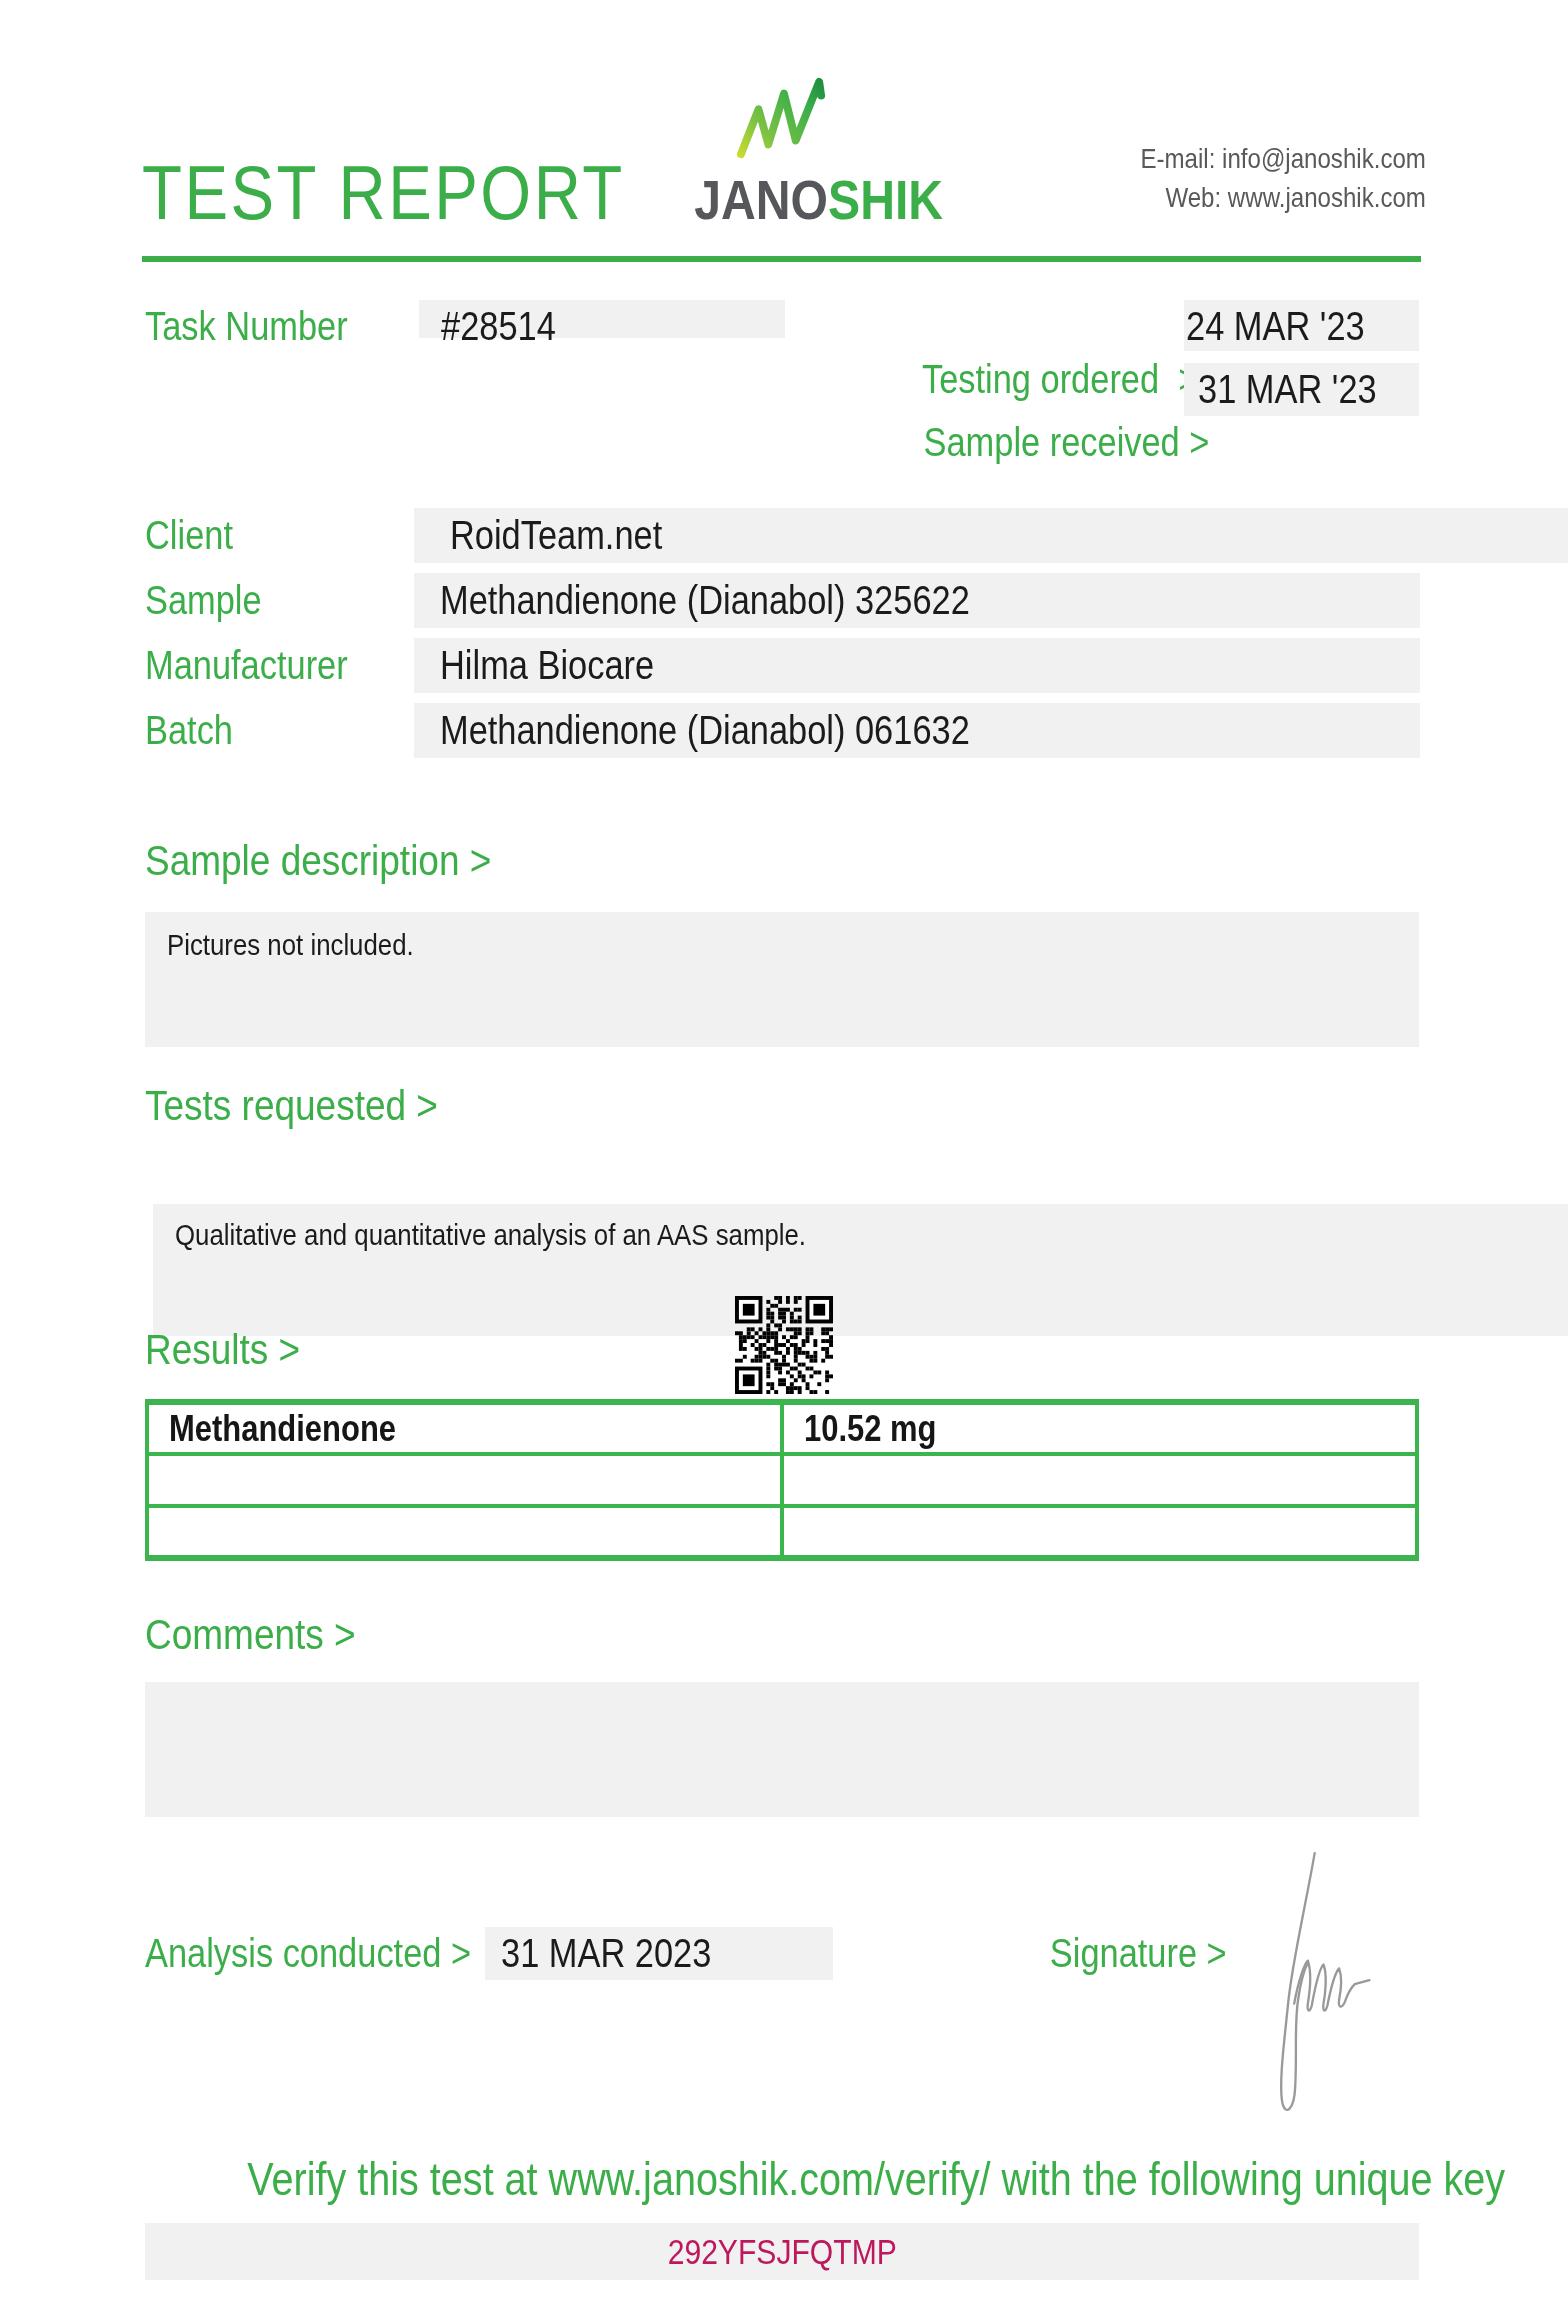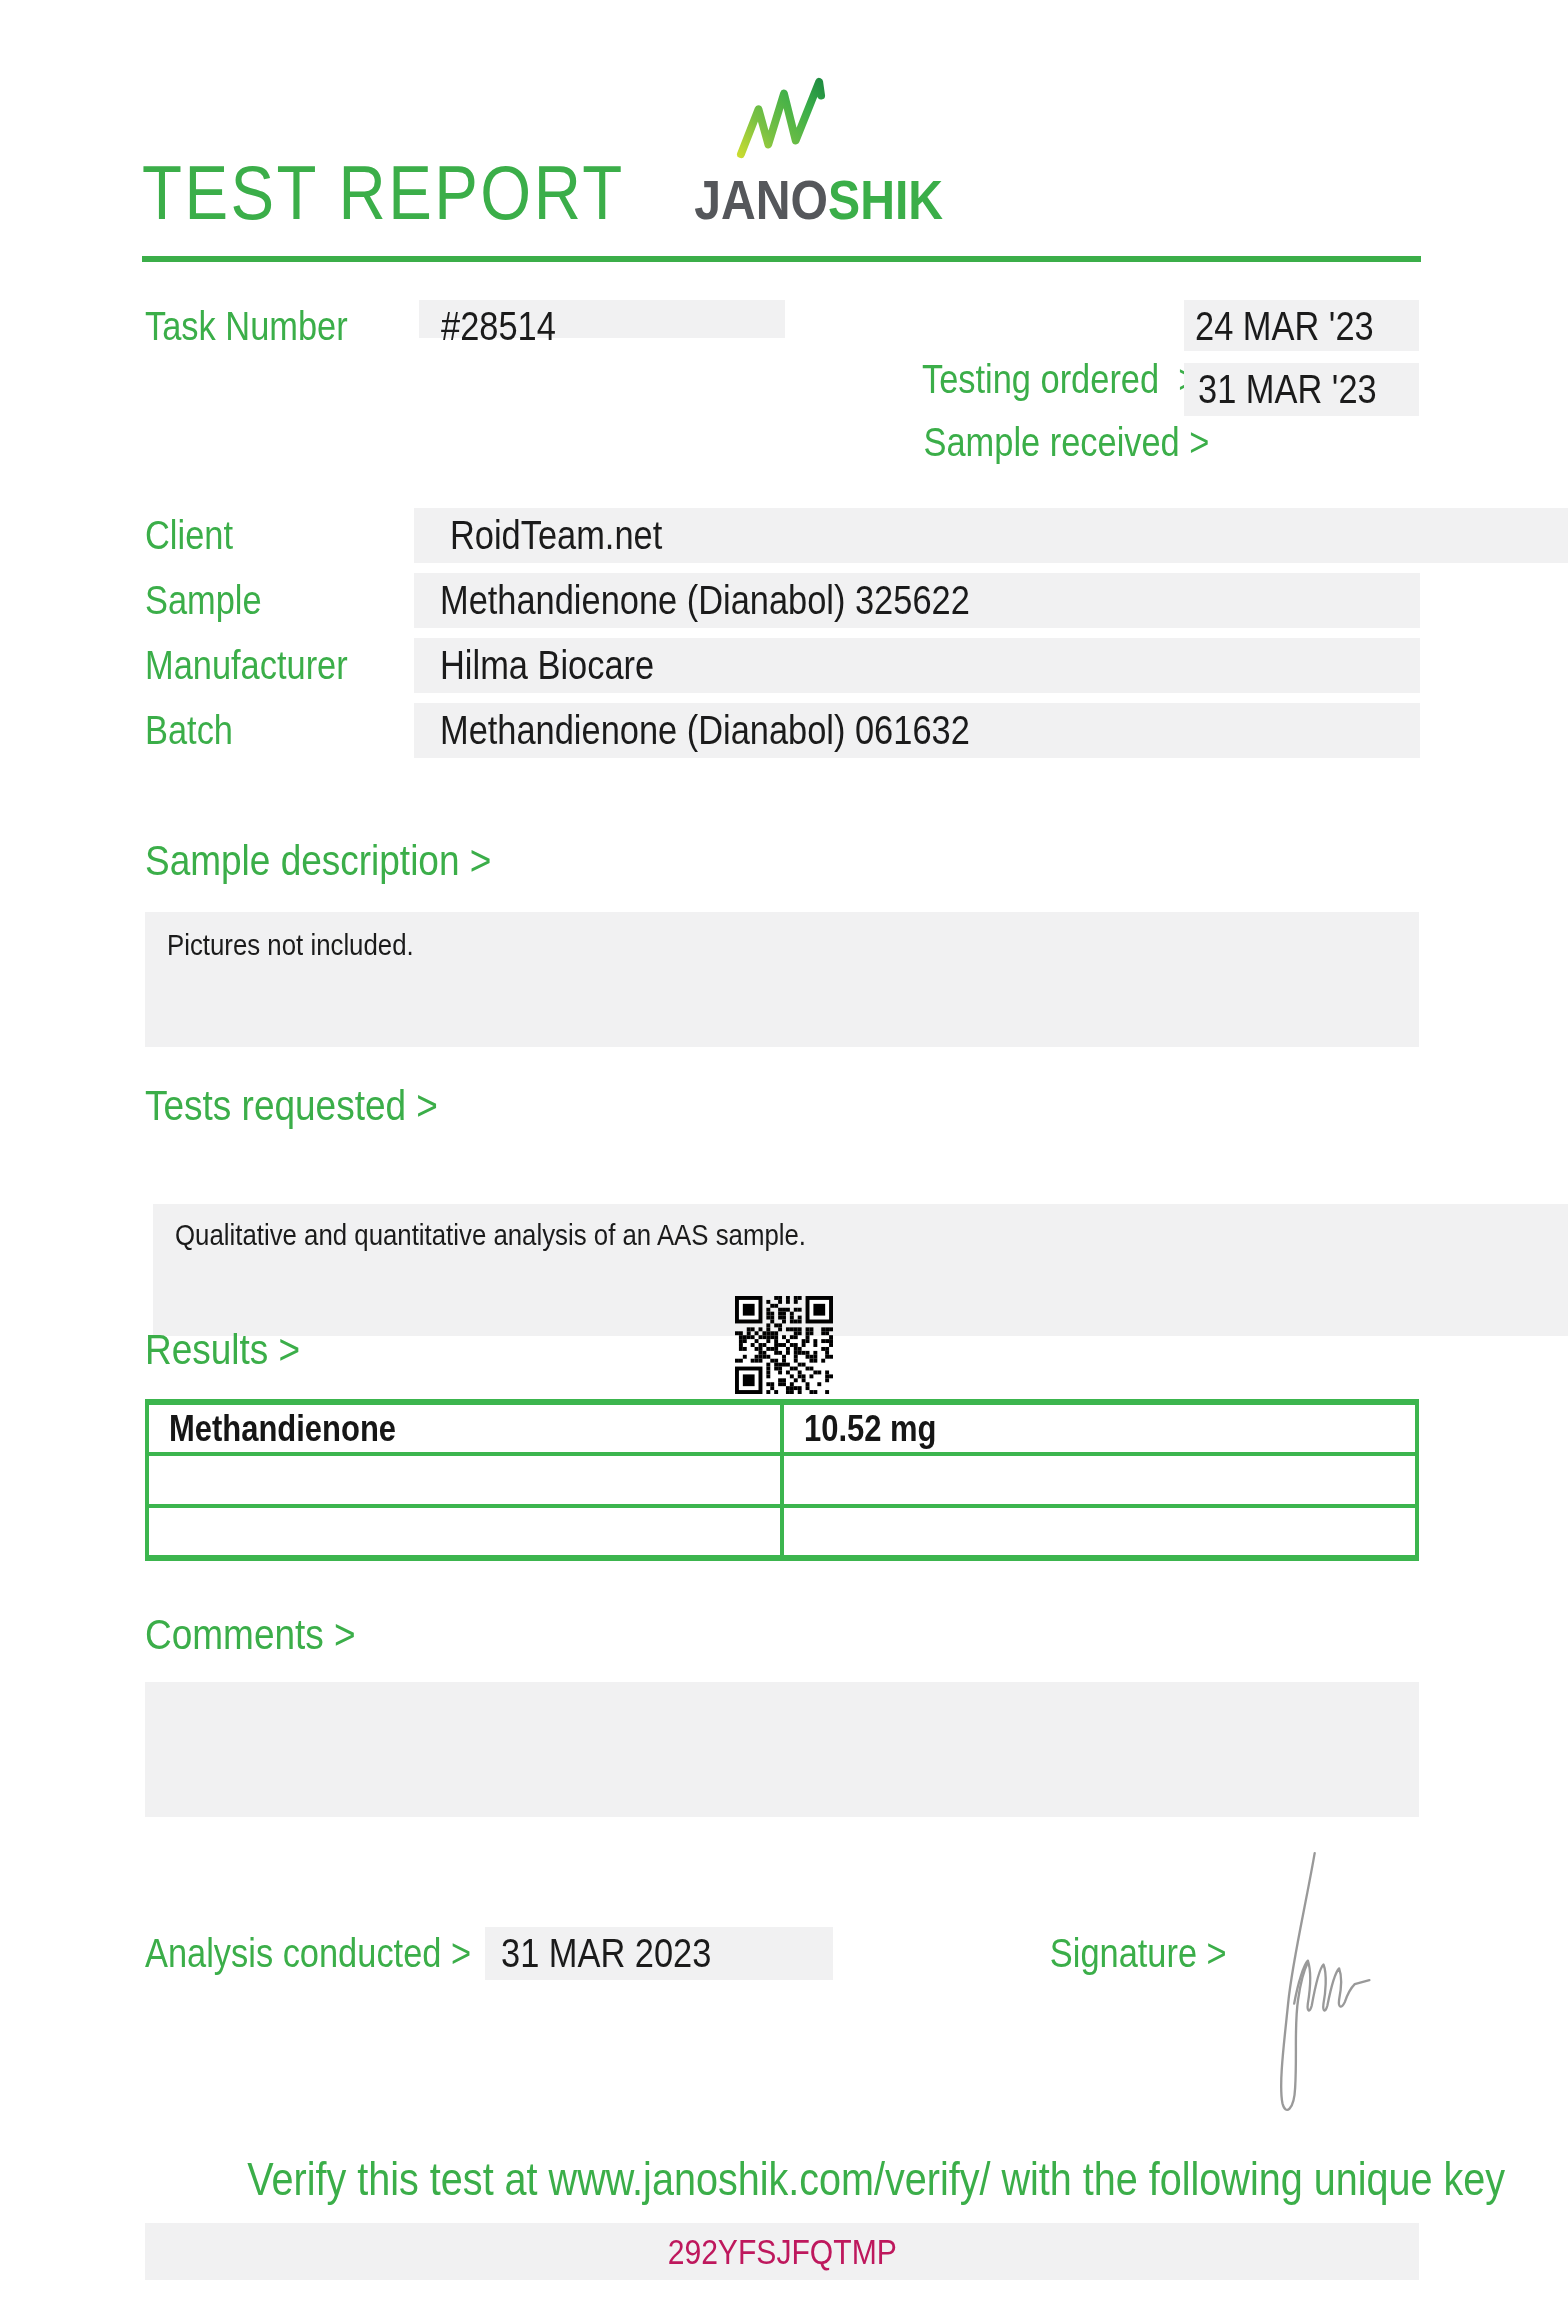--- a/index.html
+++ b/index.html
@@ -58,34 +58,38 @@
         <stop offset="0.7" stop-color="#3aae49"></stop>
         <stop offset="1" stop-color="#157f3d"></stop>
       </linearGradient>
     </defs>
     <polyline points="8,82 26,36 36,72 52,20 64,68 88,8 90,22" fill="none" stroke="url(#gicon)" stroke-width="8" stroke-linecap="round" stroke-linejoin="round"></polyline>
   </svg>
   <div class="abs logo-text" style="left:674px; top:167px; width:235px; text-align:center;">
     <span class="cond-c"><span style="color:#55575B;">JANO</span><span class="green">SHIK</span></span>
   </div>
 
+  <div class="abs graytxt email-block" style="left:975px; top:139px;">
+    <div><span class="cond-r">E-mail: info@janoshik.com</span></div>
+    <div><span class="cond-r">Web: www.janoshik.com</span></div>
+  </div>
 
   <div class="abs rule" style="left:142px; top:256px; width:1279px; height:5.9px;"></div>
 
   <div class="abs green lbl" style="left:145px; top:300px; line-height:53px;">
     <span class="cond">Task Number</span>
   </div>
   <div class="abs box val" style="left:419px; top:300px; width:366px; height:38px; line-height:53px; padding-left:21.6px;">
     <span class="cond">#28514</span>
   </div>
 
   <div class="abs green lbl rlabel" style="left:833px; top:300px; width:339px; line-height:53px; white-space:pre;">
     <span class="cond-r" style="white-space:pre;">Testing ordered  &gt;</span>
   </div>
-  <div class="abs box val" style="left:1184px; top:300px; width:235px; height:51px; line-height:53px; padding-left:11px;">
+  <div class="abs box val" style="left:1184px; top:300px; width:235px; height:51px; line-height:53px; padding-left:2px;">
     <span class="cond">24 MAR '23</span>
   </div>
 
   <div class="abs green lbl rlabel" style="left:833px; top:363px; width:339px; line-height:53px; white-space:pre;">
     <span class="cond-r" style="white-space:pre;">Sample received &gt;</span>
   </div>
   <div class="abs box val" style="left:1184px; top:363px; width:235px; height:53px; line-height:53px; padding-left:13.7px;">
     <span class="cond">31 MAR '23</span>
   </div>
 

